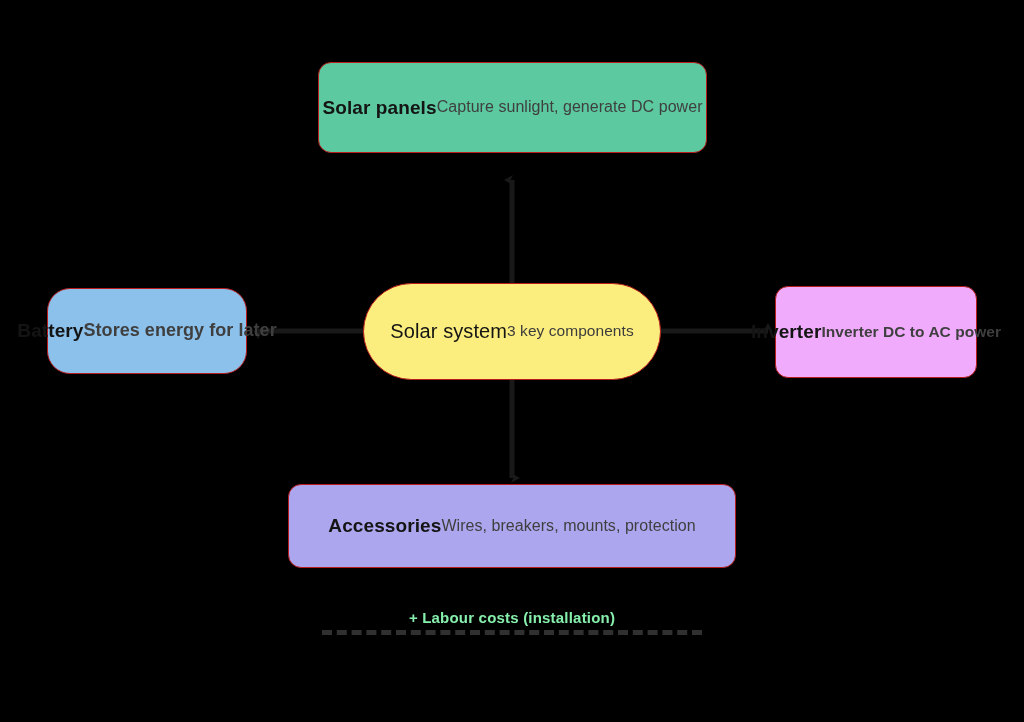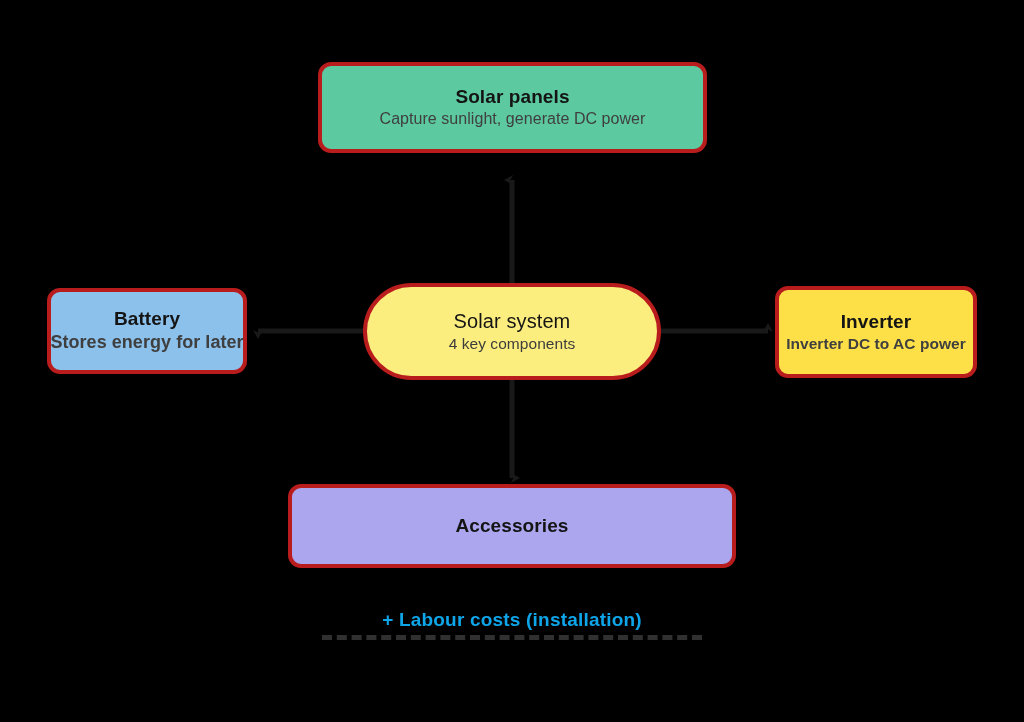--- a/index.html
+++ b/index.html
@@ -28,23 +28,23 @@
     left: 0;
     top: 0;
     width: 1024px;
     height: 722px;
     pointer-events: none;
   }
 
   .node {
     position: absolute;
     box-sizing: border-box;
-    border: 4px solid #b91c1c;
+    border: 1px solid #b91c1c;
     display: flex;
-    flex-direction: column;
+    flex-direction: row;
     align-items: center;
     justify-content: center;
     text-align: center;
     white-space: nowrap;
   }
 
   .node .title {
     font-size: 19px;
     font-weight: bold;
     color: #141414;
@@ -89,21 +89,21 @@
     border-radius: 13px;
   }
   #node-panels .title { font-weight: bold; }
   #node-panels .subtitle { font-weight: normal; color: #3f3f3f; font-size: 16px; }
 
   #node-battery {
     left: 47px;
     top: 288px;
     width: 200px;
     height: 86px;
-    border-radius: 13px;
+    border-radius: 23px;
   }
   #node-battery .subtitle { font-weight: bold; color: #3f3f3f; font-size: 18px; }
 
   #node-inverter {
     left: 775px;
     top: 286px;
     width: 202px;
     height: 92px;
     border-radius: 13px;
   }
@@ -131,23 +131,23 @@
 
   
   #footer-note {
     position: absolute;
     left: 322px;
     top: 608px;
     width: 380px;
     text-align: center;
   }
   #footer-note .note-text {
-    font-size: 19px;
-    font-weight: bold;
-    color: #0ea5e9;
+    font-size: 15px;
+    font-weight: bold;
+    color: #86efac;
     letter-spacing: 0.2px;
     line-height: 1.3;
     white-space: nowrap;
   }
   #footer-note .note-rule {
     margin-top: 2px;
     height: 0;
     border-top: 5px dashed #303030;
   }
 </style>
@@ -183,32 +183,33 @@
     <div class="subtitle">Capture sunlight, generate DC power</div>
   </div>
 
   <div class="node" id="node-battery" style="background:#8CC1EC;">
     <div class="title">Battery</div>
     <div class="subtitle">Stores energy for later</div>
   </div>
 
   <div class="node" id="node-center" style="background:#FCEE7E;">
     <div class="title">Solar system</div>
-    <div class="subtitle">4 key components</div>
-  </div>
-
-  <div class="node" id="node-inverter" style="background:#fde047;">
+    <div class="subtitle">3 key components</div>
+  </div>
+
+  <div class="node" id="node-inverter" style="background:#f0abfc;">
     <div class="title">Inverter</div>
     <div class="overflow-wrap">
       <div class="subtitle">Inverter DC to AC power</div>
     </div>
   </div>
 
   <div class="node" id="node-accessories" style="background:#ACA6EE;text-align:right;">
     <div class="title">Accessories</div>
+    <div class="subtitle">Wires, breakers, mounts, protection</div>
   </div>
 
   <div id="footer-note">
     <div class="note-text">+ Labour costs (installation)</div>
     <div class="note-rule"></div>
   </div>
 
 </div>
 
 </body></html>

